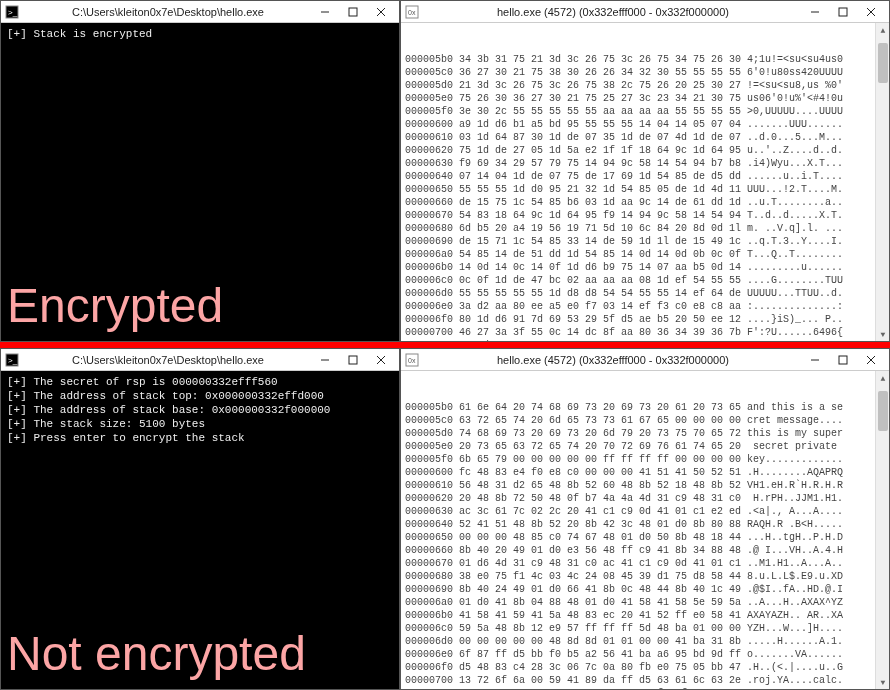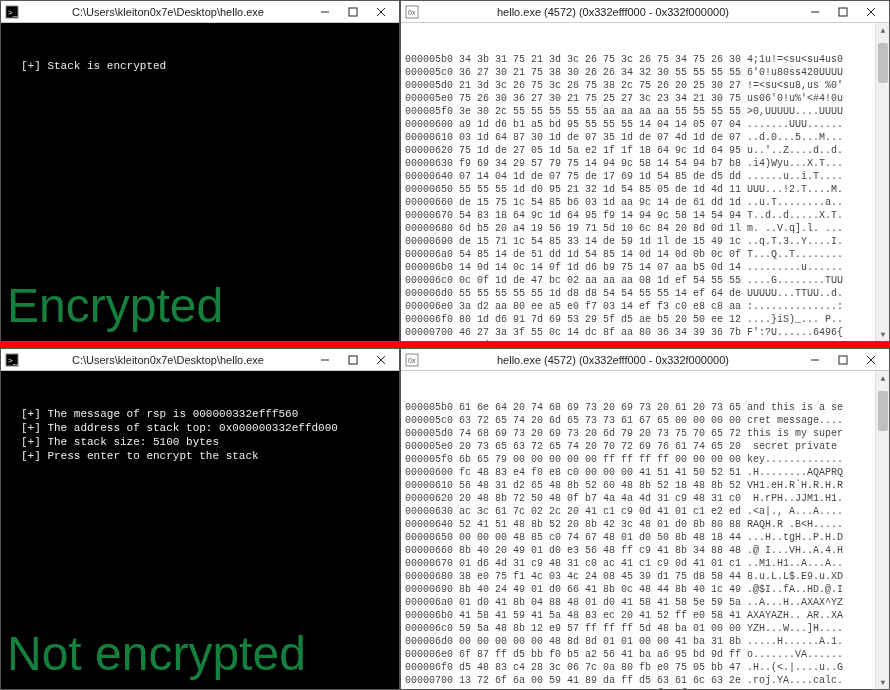--- a/index.html
+++ b/index.html
@@ -80,34 +80,33 @@
     cursor: default;
   }
   .titlebar .ctrl svg { width: 10px; height: 10px; stroke: #222; stroke-width: 1; fill: none; }
   .console-body {
     flex: 1;
     background: #000;
     color: #eee;
     font-family: Consolas, "Courier New", monospace;
     font-size: 11px;
     line-height: 14px;
-    padding: 4px 20px;
+    padding: 4px 6px;
     position: relative;
     overflow: hidden;
-    margin-top: 32px;
   }
   .console-line { white-space: pre; }
   .overlay-label {
     position: absolute;
     left: 6px;
     bottom: 28px;
     font-family: Arial, sans-serif;
     font-size: 48px;
     font-weight: 400;
-    color: #15803d;
+    color: #fca5a5;
   }
   .hex-body {
     flex: 1;
     background: #fff;
     color: #444;
     font-family: Consolas, "Courier New", monospace;
     font-size: 10px;
     line-height: 13px;
     padding: 4px 4px;
     overflow: hidden;
@@ -255,22 +254,23 @@
         <span class="ctrl">
             <svg viewBox="0 0 10 10">
               <line x1="1" y1="1" x2="9" y2="9"></line>
               <line x1="9" y1="1" x2="1" y2="9"></line>
             </svg>
           </span>
       </span>
     </div>
     <div class="console-body">
       <div id="bottom-console-lines">
-          <div class="console-line">[+] The message of rsp is 000000332efff560</div>
+          <div class="console-line">[+] The secret of rsp is 000000332efff560</div>
           <div class="console-line">[+] The address of stack top: 0x000000332effd000</div>
+          <div class="console-line">[+] The address of stack base: 0x000000332f000000</div>
           <div class="console-line">[+] The stack size: 5100 bytes</div>
           <div class="console-line"></div>
           <div class="console-line">[+] Press enter to encrypt the stack</div>
         </div>
       <div class="overlay-label">Not encrypted</div>
     </div>
   </div>
 
   <div class="hexwin">
     <div class="titlebar">

